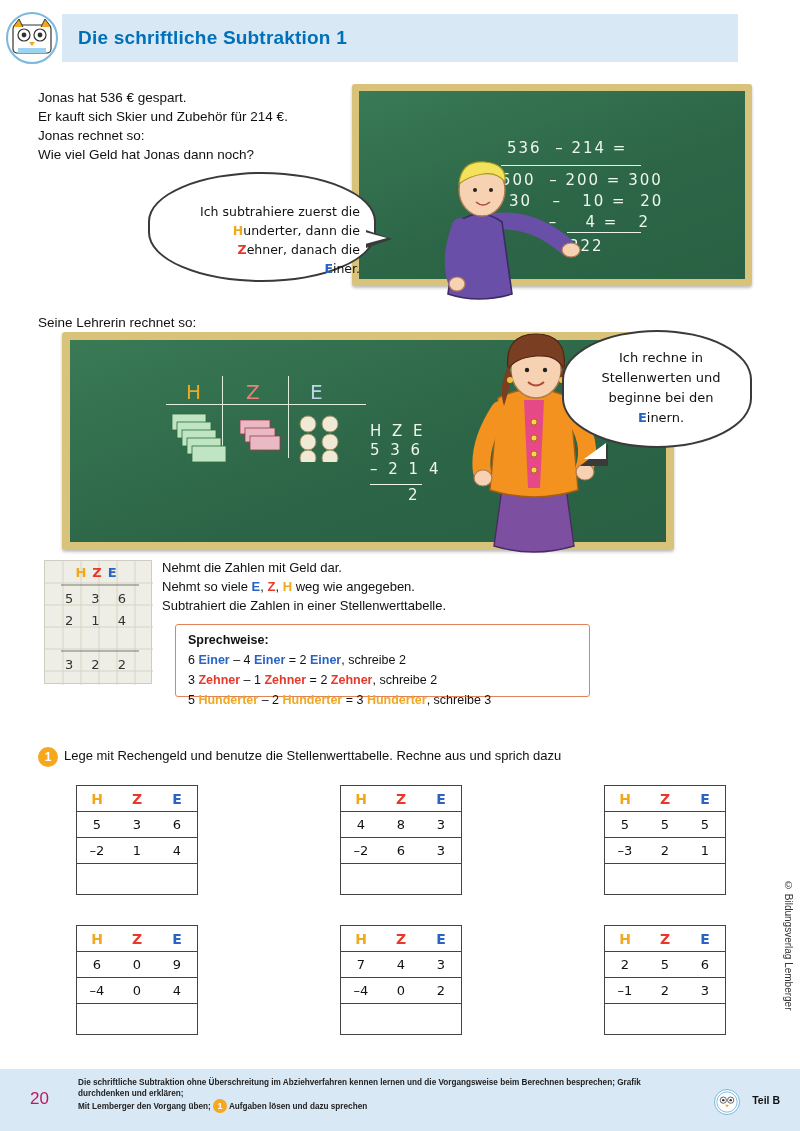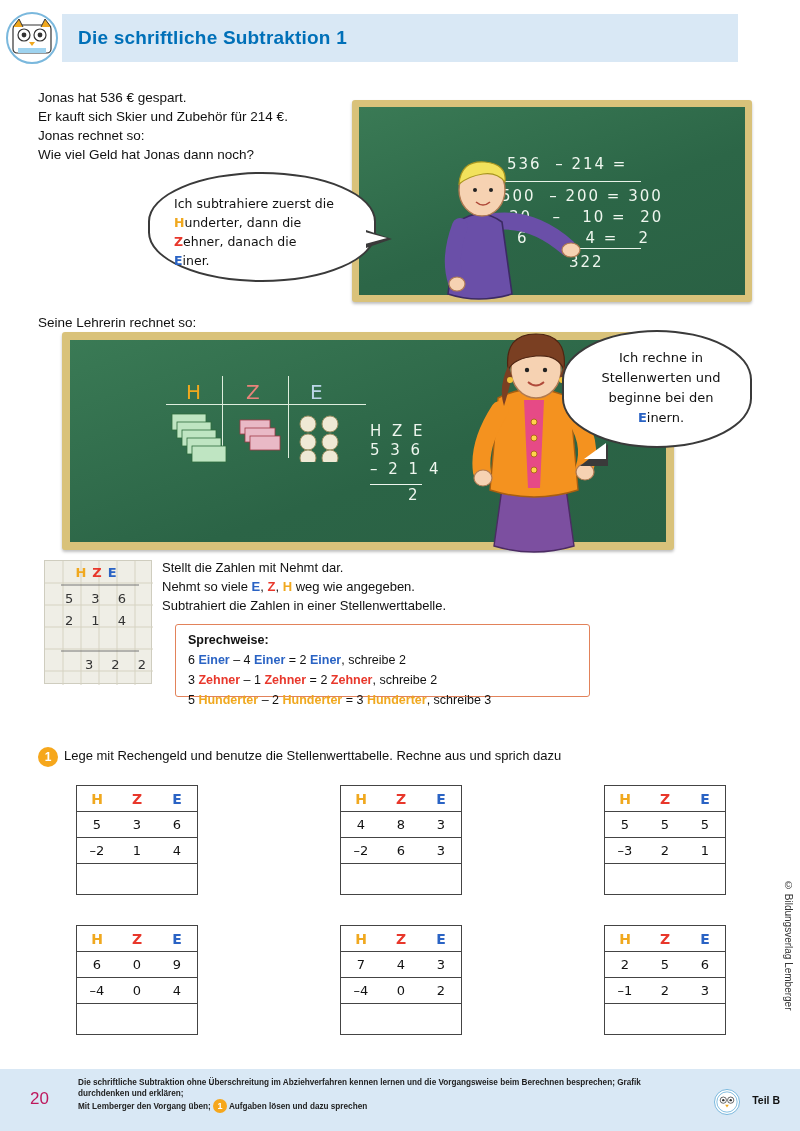--- a/index.html
+++ b/index.html
@@ -47,21 +47,20 @@
     position:absolute; left:38px; top:315px;
     font-size:13.5px; color:#111;
   }
   
   .board1 {
     position:absolute; left:352px; top:84px; width:400px; height:202px;
     background:#2e6b4a;
     border:7px solid #d9c27a;
     border-radius:3px;
     box-shadow:0 2px 3px rgba(0,0,0,.25);
-    margin-top:16px;
   }
   .board1-inner {
     position:absolute; inset:0;
     background:linear-gradient(160deg,#3a7a55 0%, #2c6647 55%, #2a6144 100%);
   }
   .chalk {
     color:#eef6ee;
     font-family:"DejaVu Sans", sans-serif;
     font-size:15px;
     letter-spacing:2px;
@@ -88,23 +87,23 @@
     border-top:9px solid transparent;
     border-bottom:9px solid transparent;
   }
   .bubble1 .tail-in {
     position:absolute; right:-13px; top:58px; width:0;height:0;
     border-left:22px solid #fff;
     border-top:6px solid transparent;
     border-bottom:6px solid transparent;
   }
   .bubble1 .txt {
-    position:absolute; left:24px; top:20px; width:186px;
+    position:absolute; left:24px; top:28px; width:186px;
     font-family:"DejaVu Sans", sans-serif;
-    font-size:12.5px; line-height:19px; color:#111;
+    font-size:12.5px; line-height:19px; color:#111;text-align:right;
   }
   .bubble2 {
     position:absolute; left:562px; top:330px; width:190px; height:118px;
     background:#fff;
     border:2px solid #3a3a3a;
     border-radius:50% / 42%;
   }
   .bubble2 .txt {
     position:absolute; left:18px; top:16px; width:158px;
     font-family:"DejaVu Sans", sans-serif;
@@ -399,25 +398,25 @@
         <line x1="0" y1="110" x2="108" y2="110"></line>
       </g>
       <line x1="16" y1="24" x2="94" y2="24" stroke="#777" stroke-width="1"></line>
       <line x1="16" y1="90" x2="94" y2="90" stroke="#777" stroke-width="1"></line>
     </svg>
     <div class="hz">
       <span class="c-H">H</span><span class="c-Z">Z</span><span class="c-E">E</span>
     </div>
     <div class="r" style="top:30px;">5 3 6</div>
     <div class="r" style="top:52px;">2 1 4</div>
-    <div class="r" style="top:96px;text-align:right;">3 2 2</div>
+    <div class="r" style="top:96px;">3 2 2</div>
   </div>
 
   <div class="instr">
-    <div>Stellt die Zahlen mit Nehmt dar.</div>
+    <div>Nehmt die Zahlen mit Geld dar.</div>
     <div>
       <span>Nehmt so viele </span><span class="c-E">E</span><span>, </span><span class="c-Z">Z</span><span>, </span><span class="c-H">H</span><span> weg wie angegeben.</span>
     </div>
     <div>Subtrahiert die Zahlen in einer Stellenwerttabelle.</div>
   </div>
 
   <div class="sprech">
     <div class="title">Sprechweise:</div>
     <div class="l" style="top:28px;">
       <span>6 </span><span class="c-E">Einer</span><span> – 4 </span><span class="c-E">Einer</span><span> = 2 </span><span class="c-E">Einer</span><span>, schreibe 2</span>

